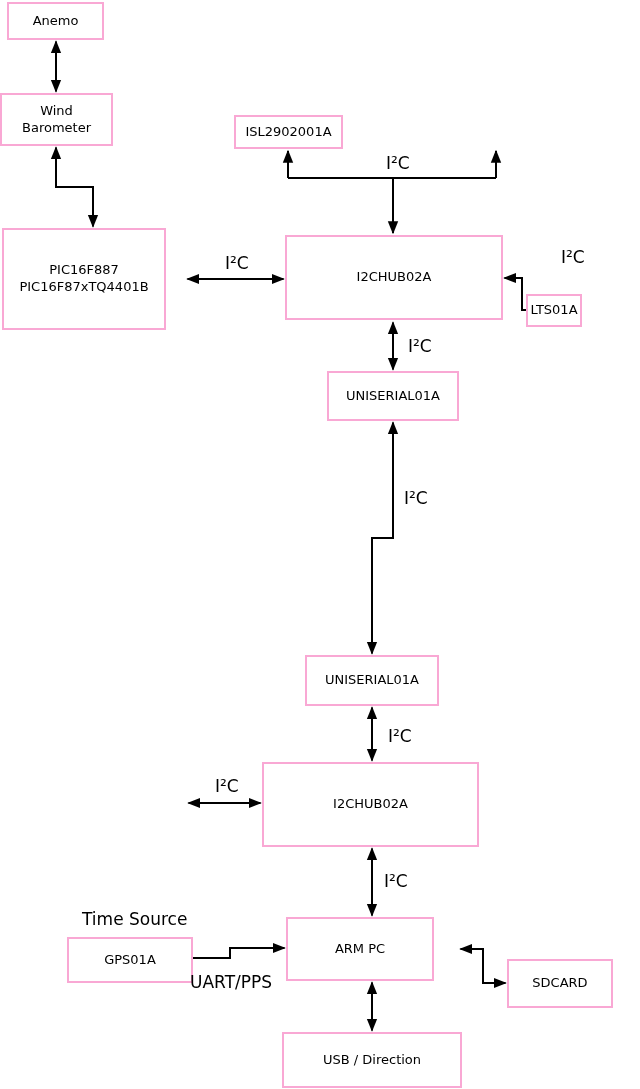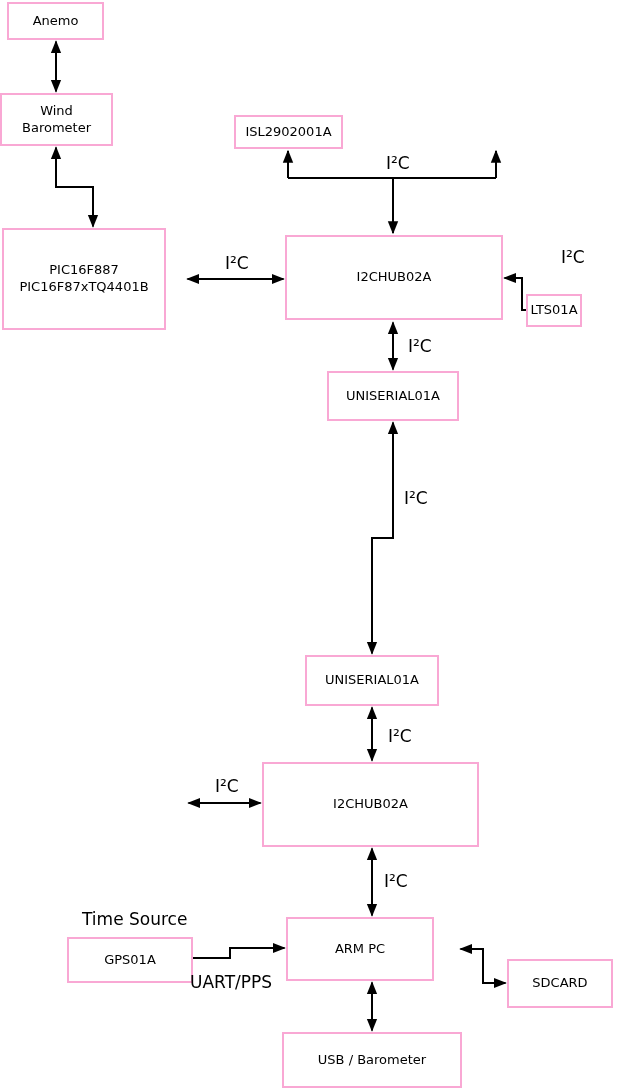--- a/index.html
+++ b/index.html
@@ -95,21 +95,21 @@
 
   <div class="node" style="left:67px;top:937px;width:126px;height:46px">
     <span>GPS01A</span>
   </div>
 
   <div class="node" style="left:507px;top:959px;width:106px;height:49px">
     <span>SDCARD</span>
   </div>
 
   <div class="node" style="left:282px;top:1032px;width:180px;height:56px">
-    <span>USB / Barometer</span>
+    <span>USB / Direction</span>
   </div>
 
   <span class="elabel" style="left:386px;top:153px">I²C</span>
   <span class="elabel" style="left:225px;top:253px">I²C</span>
   <span class="elabel" style="left:561px;top:247px">I²C</span>
   <span class="elabel" style="left:408px;top:336px">I²C</span>
   <span class="elabel" style="left:404px;top:488px">I²C</span>
   <span class="elabel" style="left:388px;top:726px">I²C</span>
   <span class="elabel" style="left:215px;top:776px">I²C</span>
   <span class="elabel" style="left:384px;top:871px">I²C</span>

